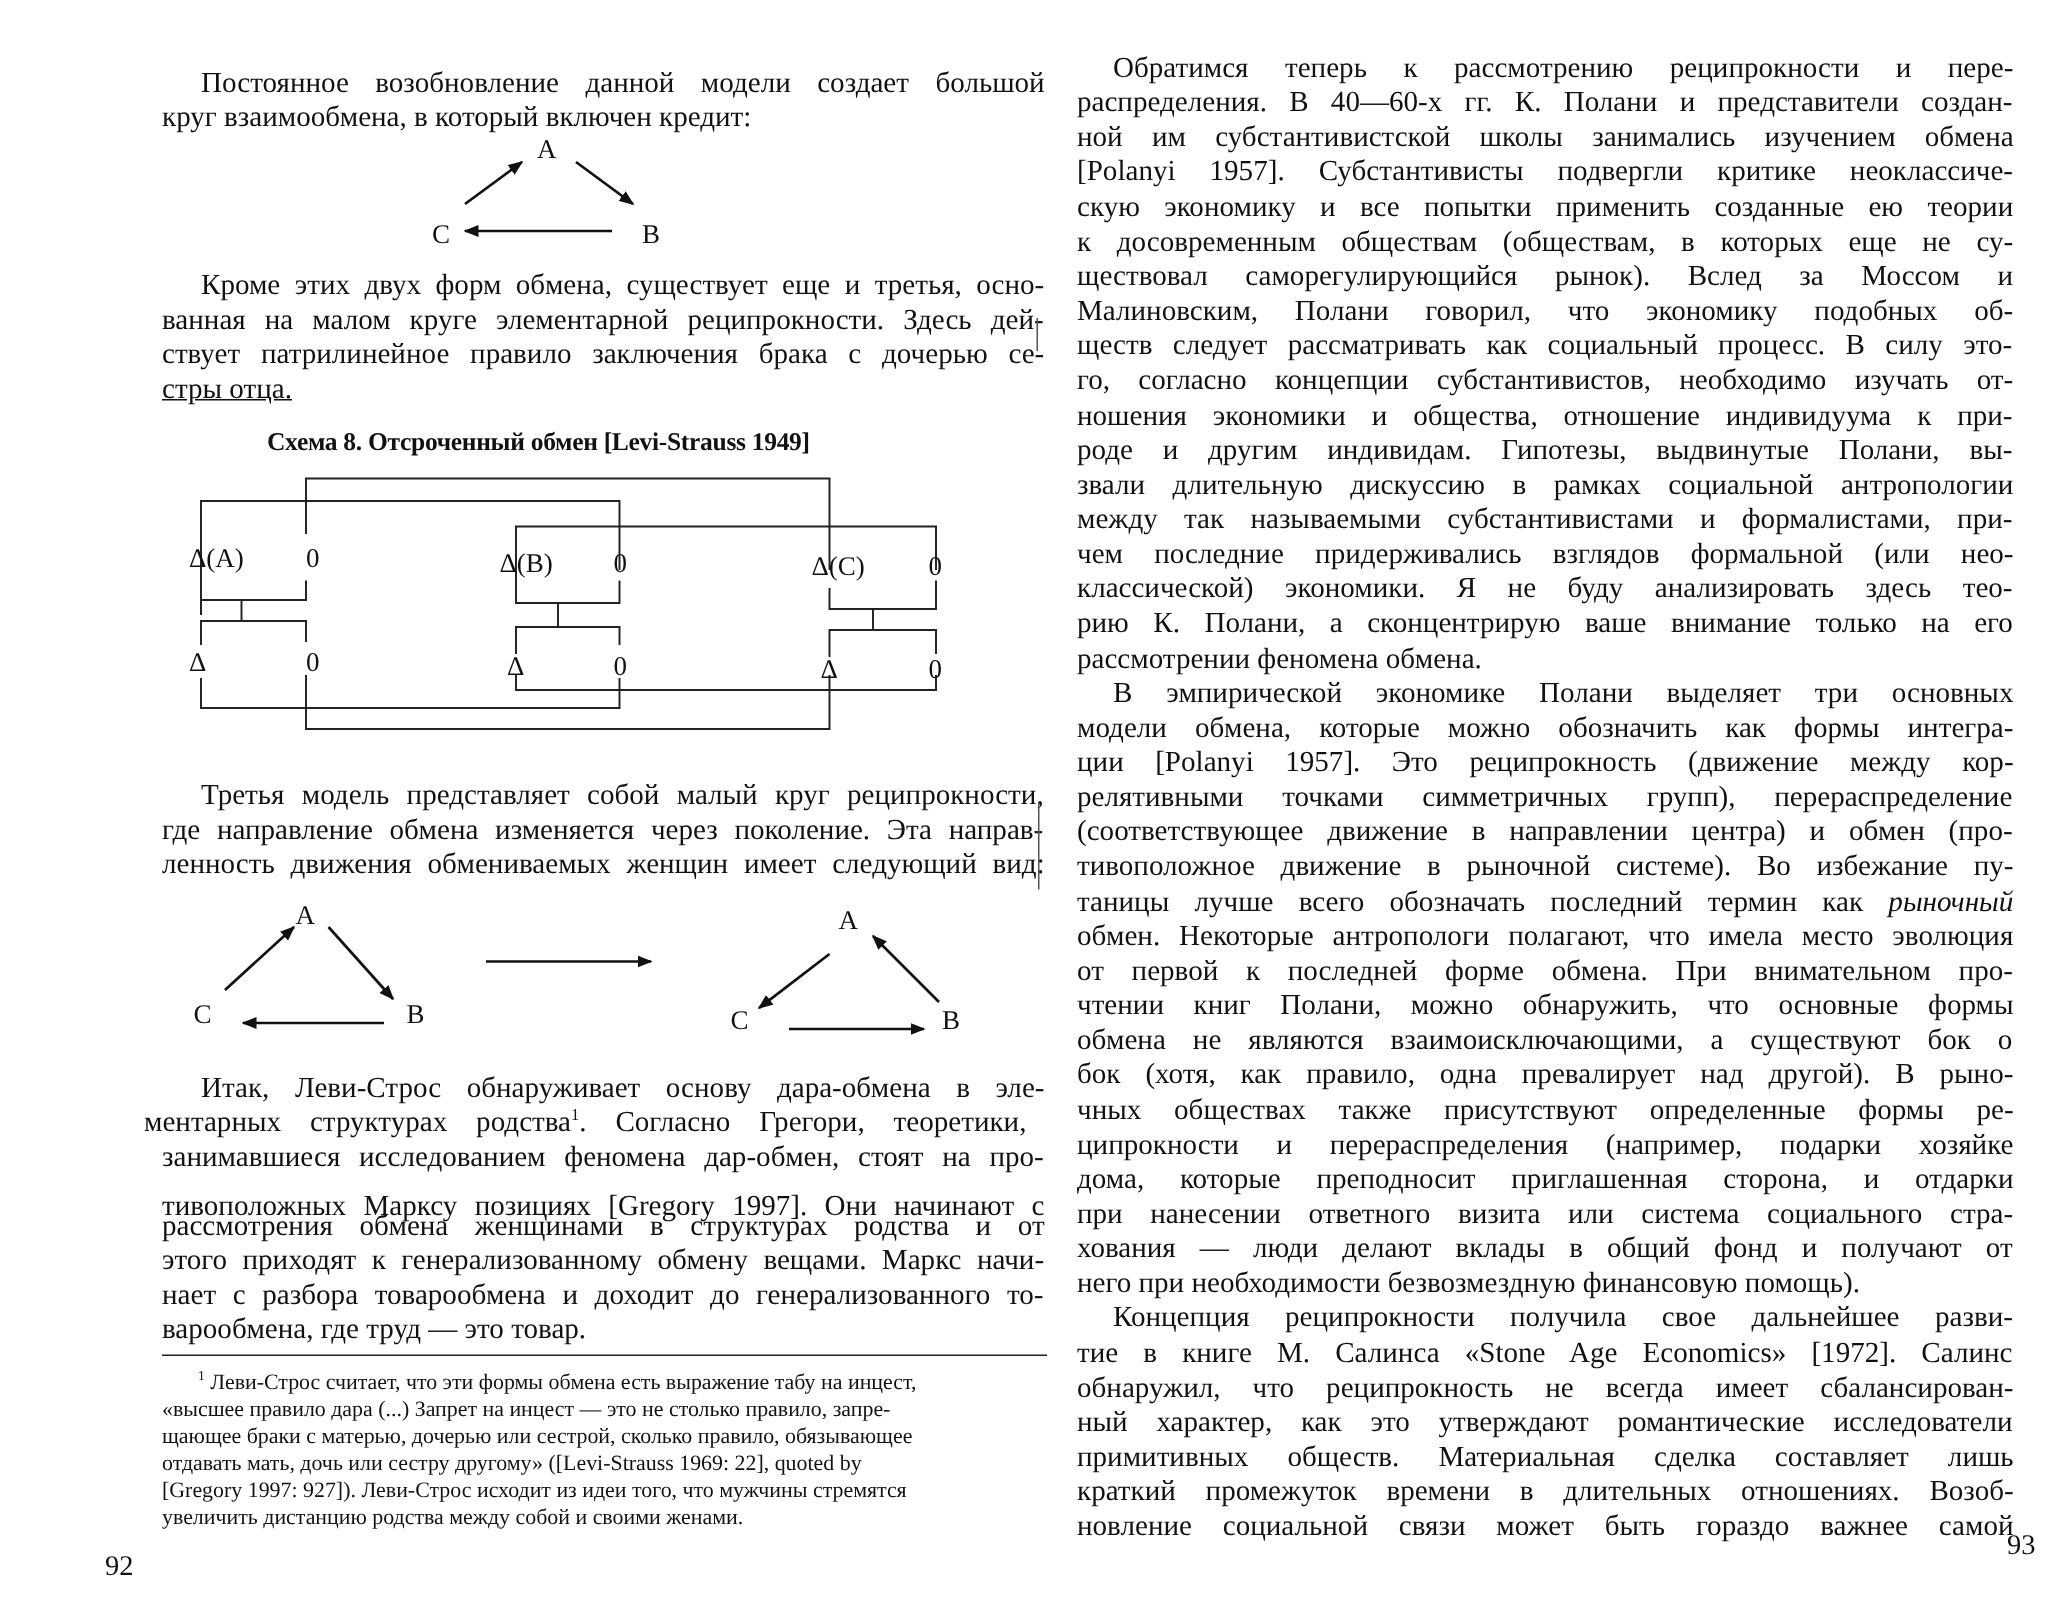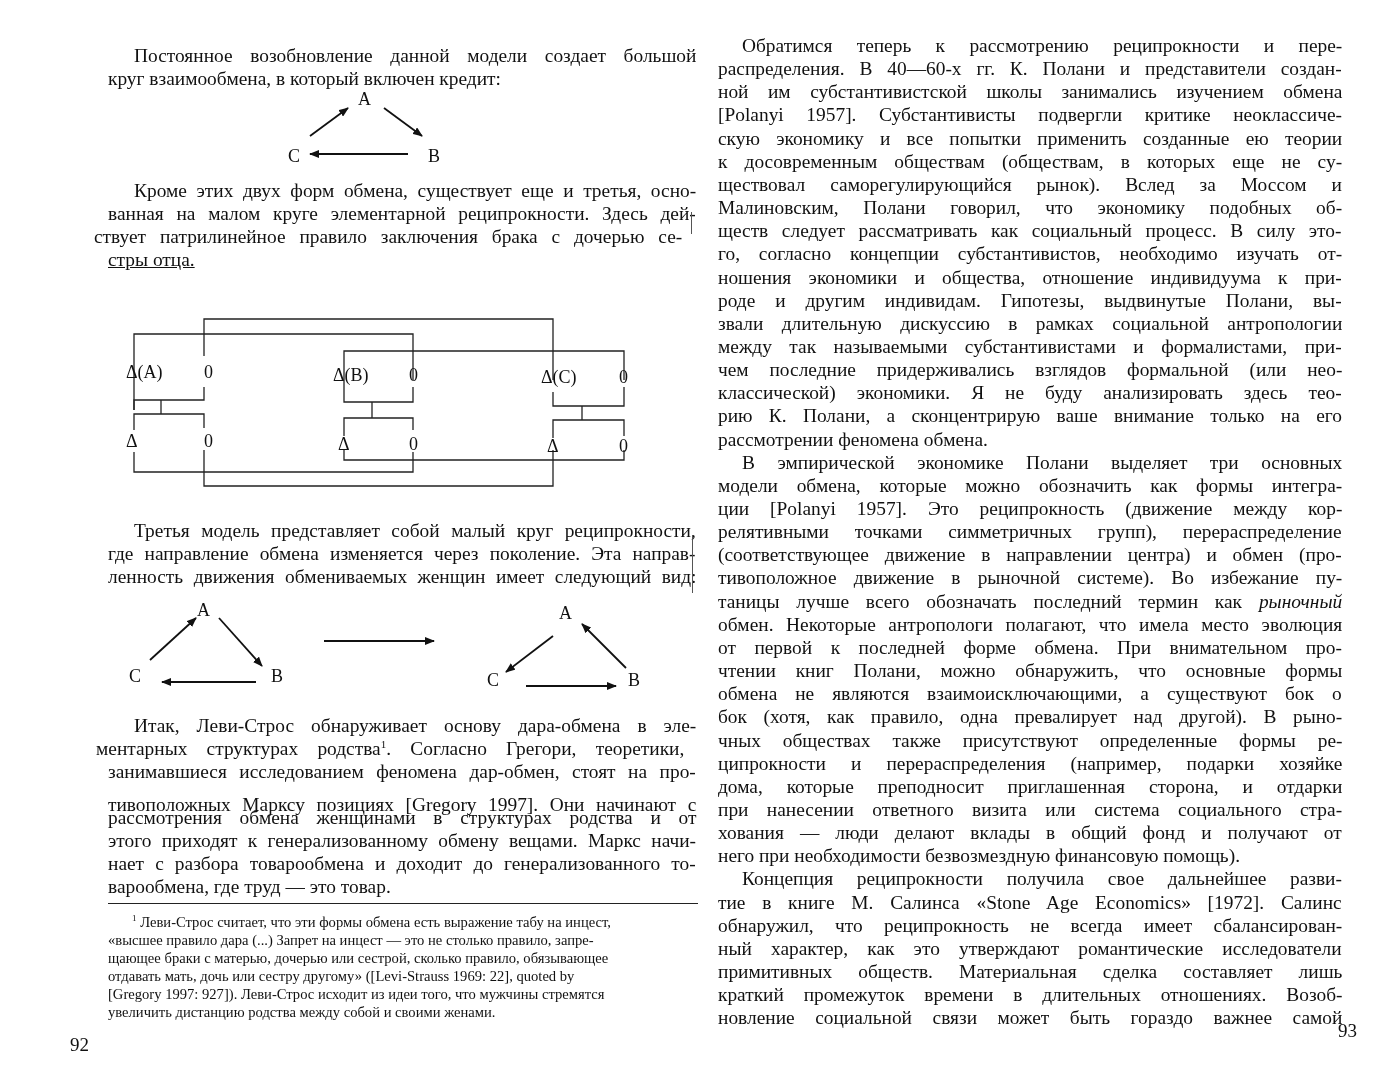--- a/index.html
+++ b/index.html
@@ -38,24 +38,25 @@
     <text x="12" y="76" font-size="18">C</text>
     <text x="152" y="76" font-size="18">B</text>
     <line class="arrow" x1="34" y1="50" x2="72" y2="22" marker-end="url(#ah)"></line>
     <line class="arrow" x1="108" y1="22" x2="146" y2="50" marker-end="url(#ah)"></line>
     <line class="arrow" x1="132" y1="68" x2="34" y2="68" marker-end="url(#ah)"></line>
   </svg>
 
   <div>
     <div class="line" style="left: 88px; top: 179px; width: auto; word-spacing: 4.77778px;">Кроме этих двух форм обмена, существует еще и третья, осно-</div>
     <div class="line" style="left: 62px; top: 202px; width: auto; word-spacing: 7.85714px;">ванная на малом круге элементарной реципрокности. Здесь дей-</div>
-    <div class="line" style="left: 48px; top: 225px; width: auto; word-spacing: 9px;">ствует патрилинейное правило заключения брака с дочерью се-</div>
+    <div class="line" style="left: 62px; top: 225px; width: auto; word-spacing: 9px;">ствует патрилинейное правило заключения брака с дочерью се-</div>
     <div class="line" style="left:62px;top:248px;text-decoration:underline;">стры отца.</div>
   </div>
 
+  <div class="caption" style="left:132px;top:285px;">Схема 8. Отсроченный обмен [Levi-Strauss 1949]</div>
 
   <svg style="position:absolute;left:70px;top:310px;" width="540" height="190">
 
     <polyline class="diag-line" points="18,100 18,24 297,24 297,70"></polyline>
     <polyline class="diag-line" points="88,46 88,9 437,9 437,70"></polyline>
     <polyline class="diag-line" points="228,82 228,41 508,41 508,70"></polyline>
 
     <polyline class="diag-line" points="18,100 18,90 88,90 88,77"></polyline>
     <line class="diag-line" x1="45" y1="90" x2="45" y2="104"></line>
     <polyline class="diag-line" points="18,120 18,104 88,104 88,118"></polyline>

